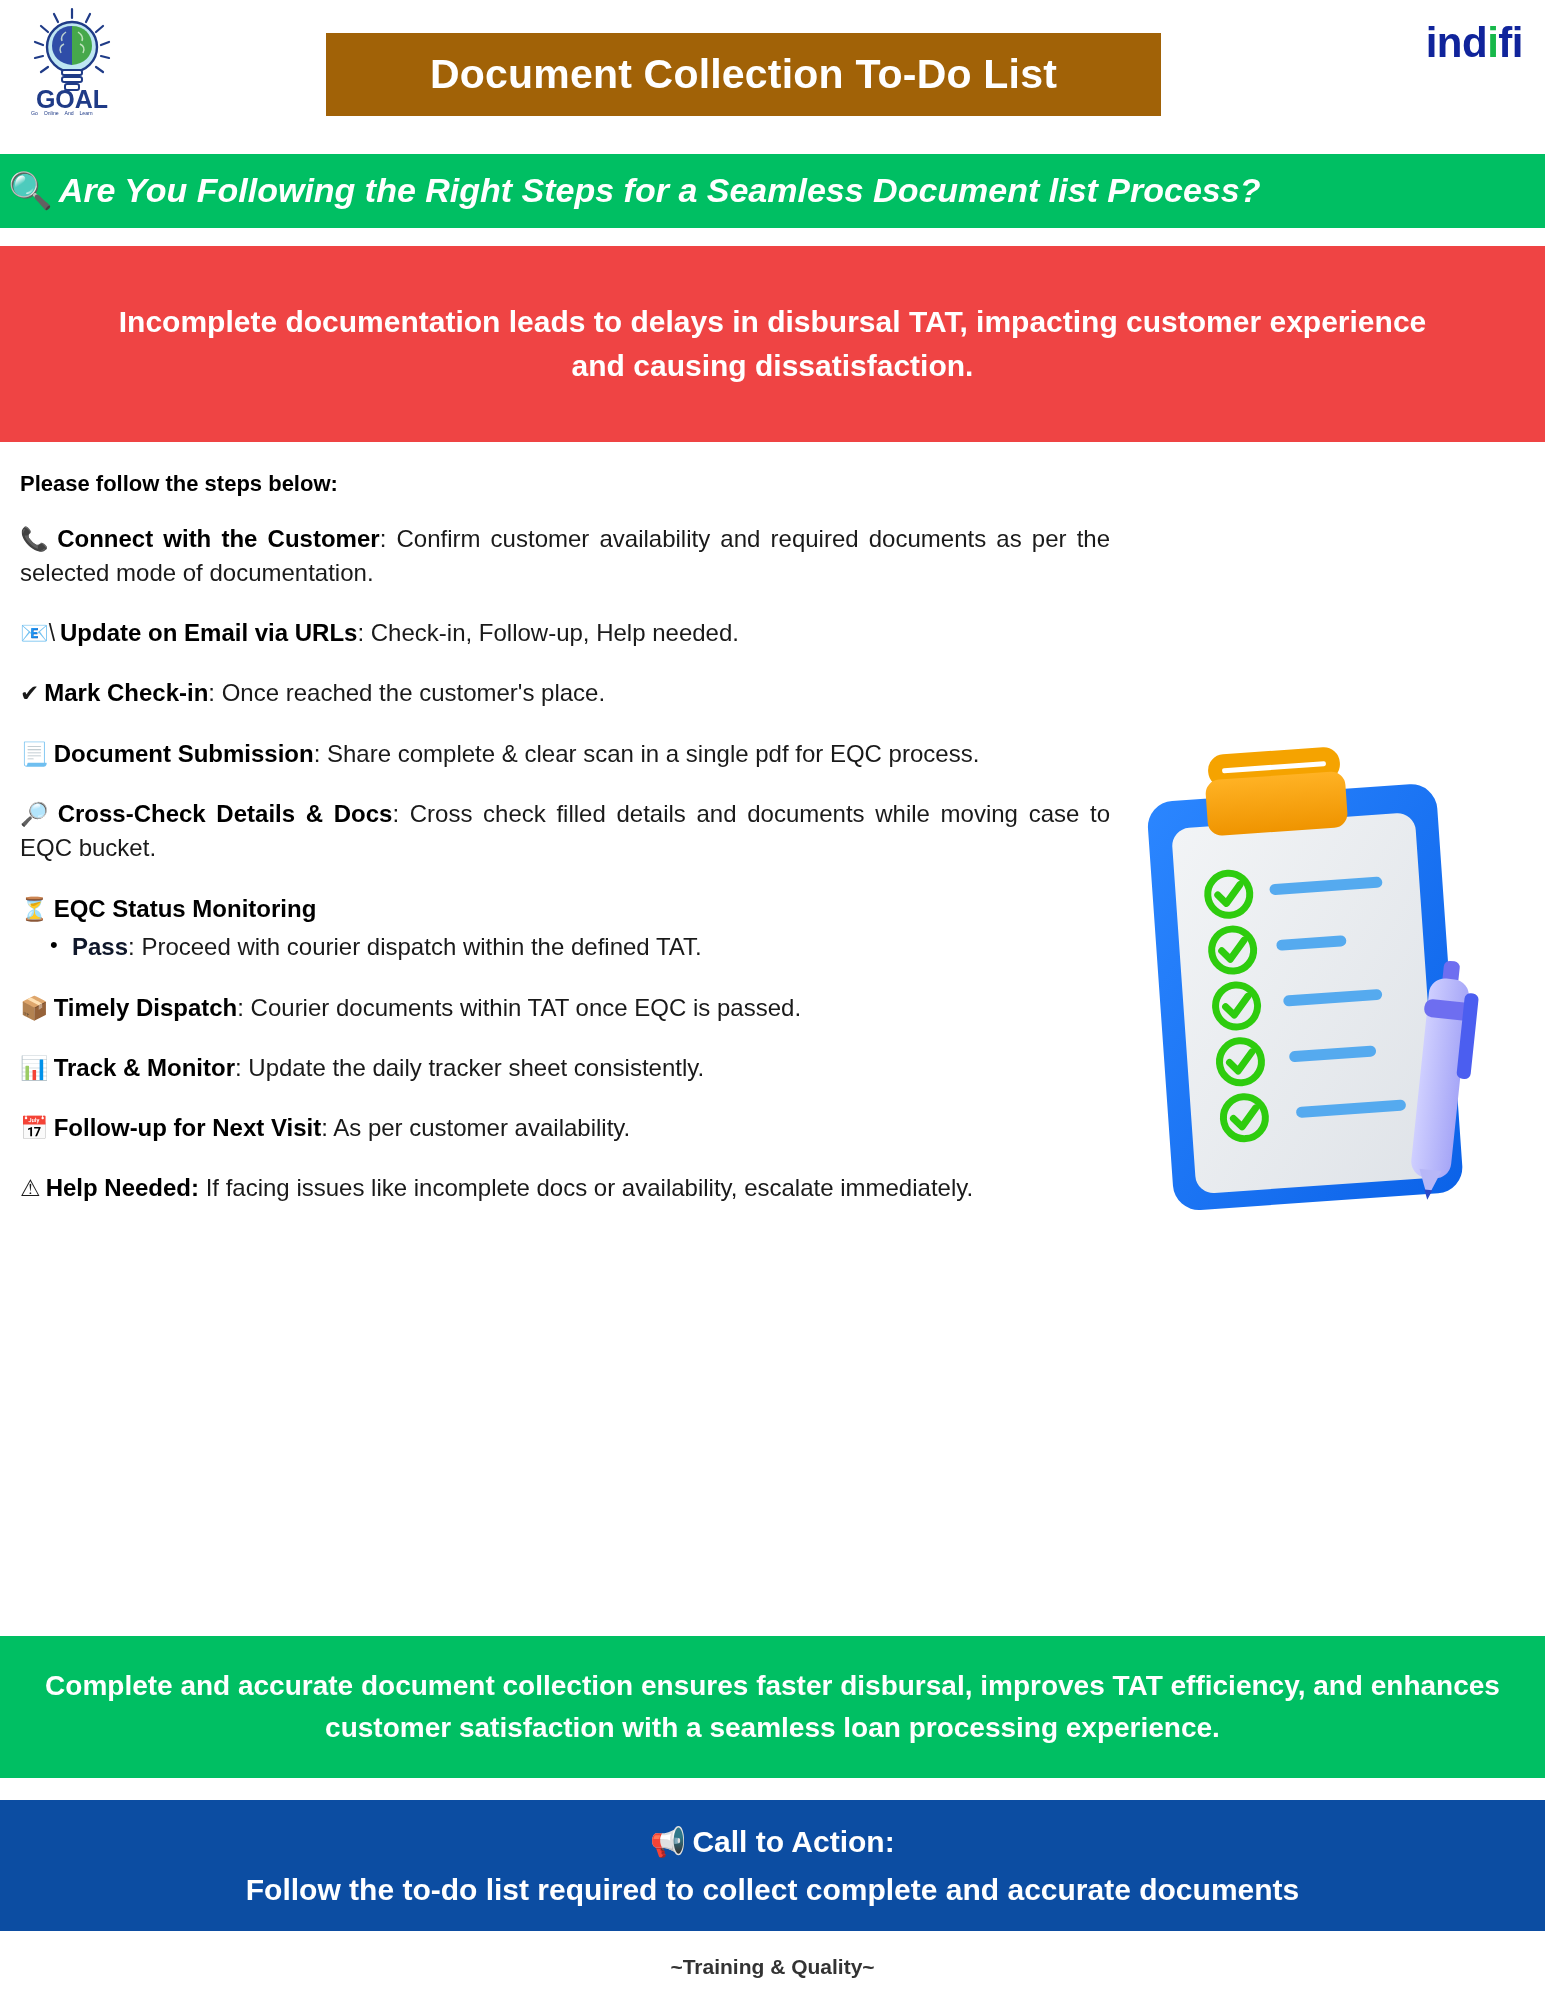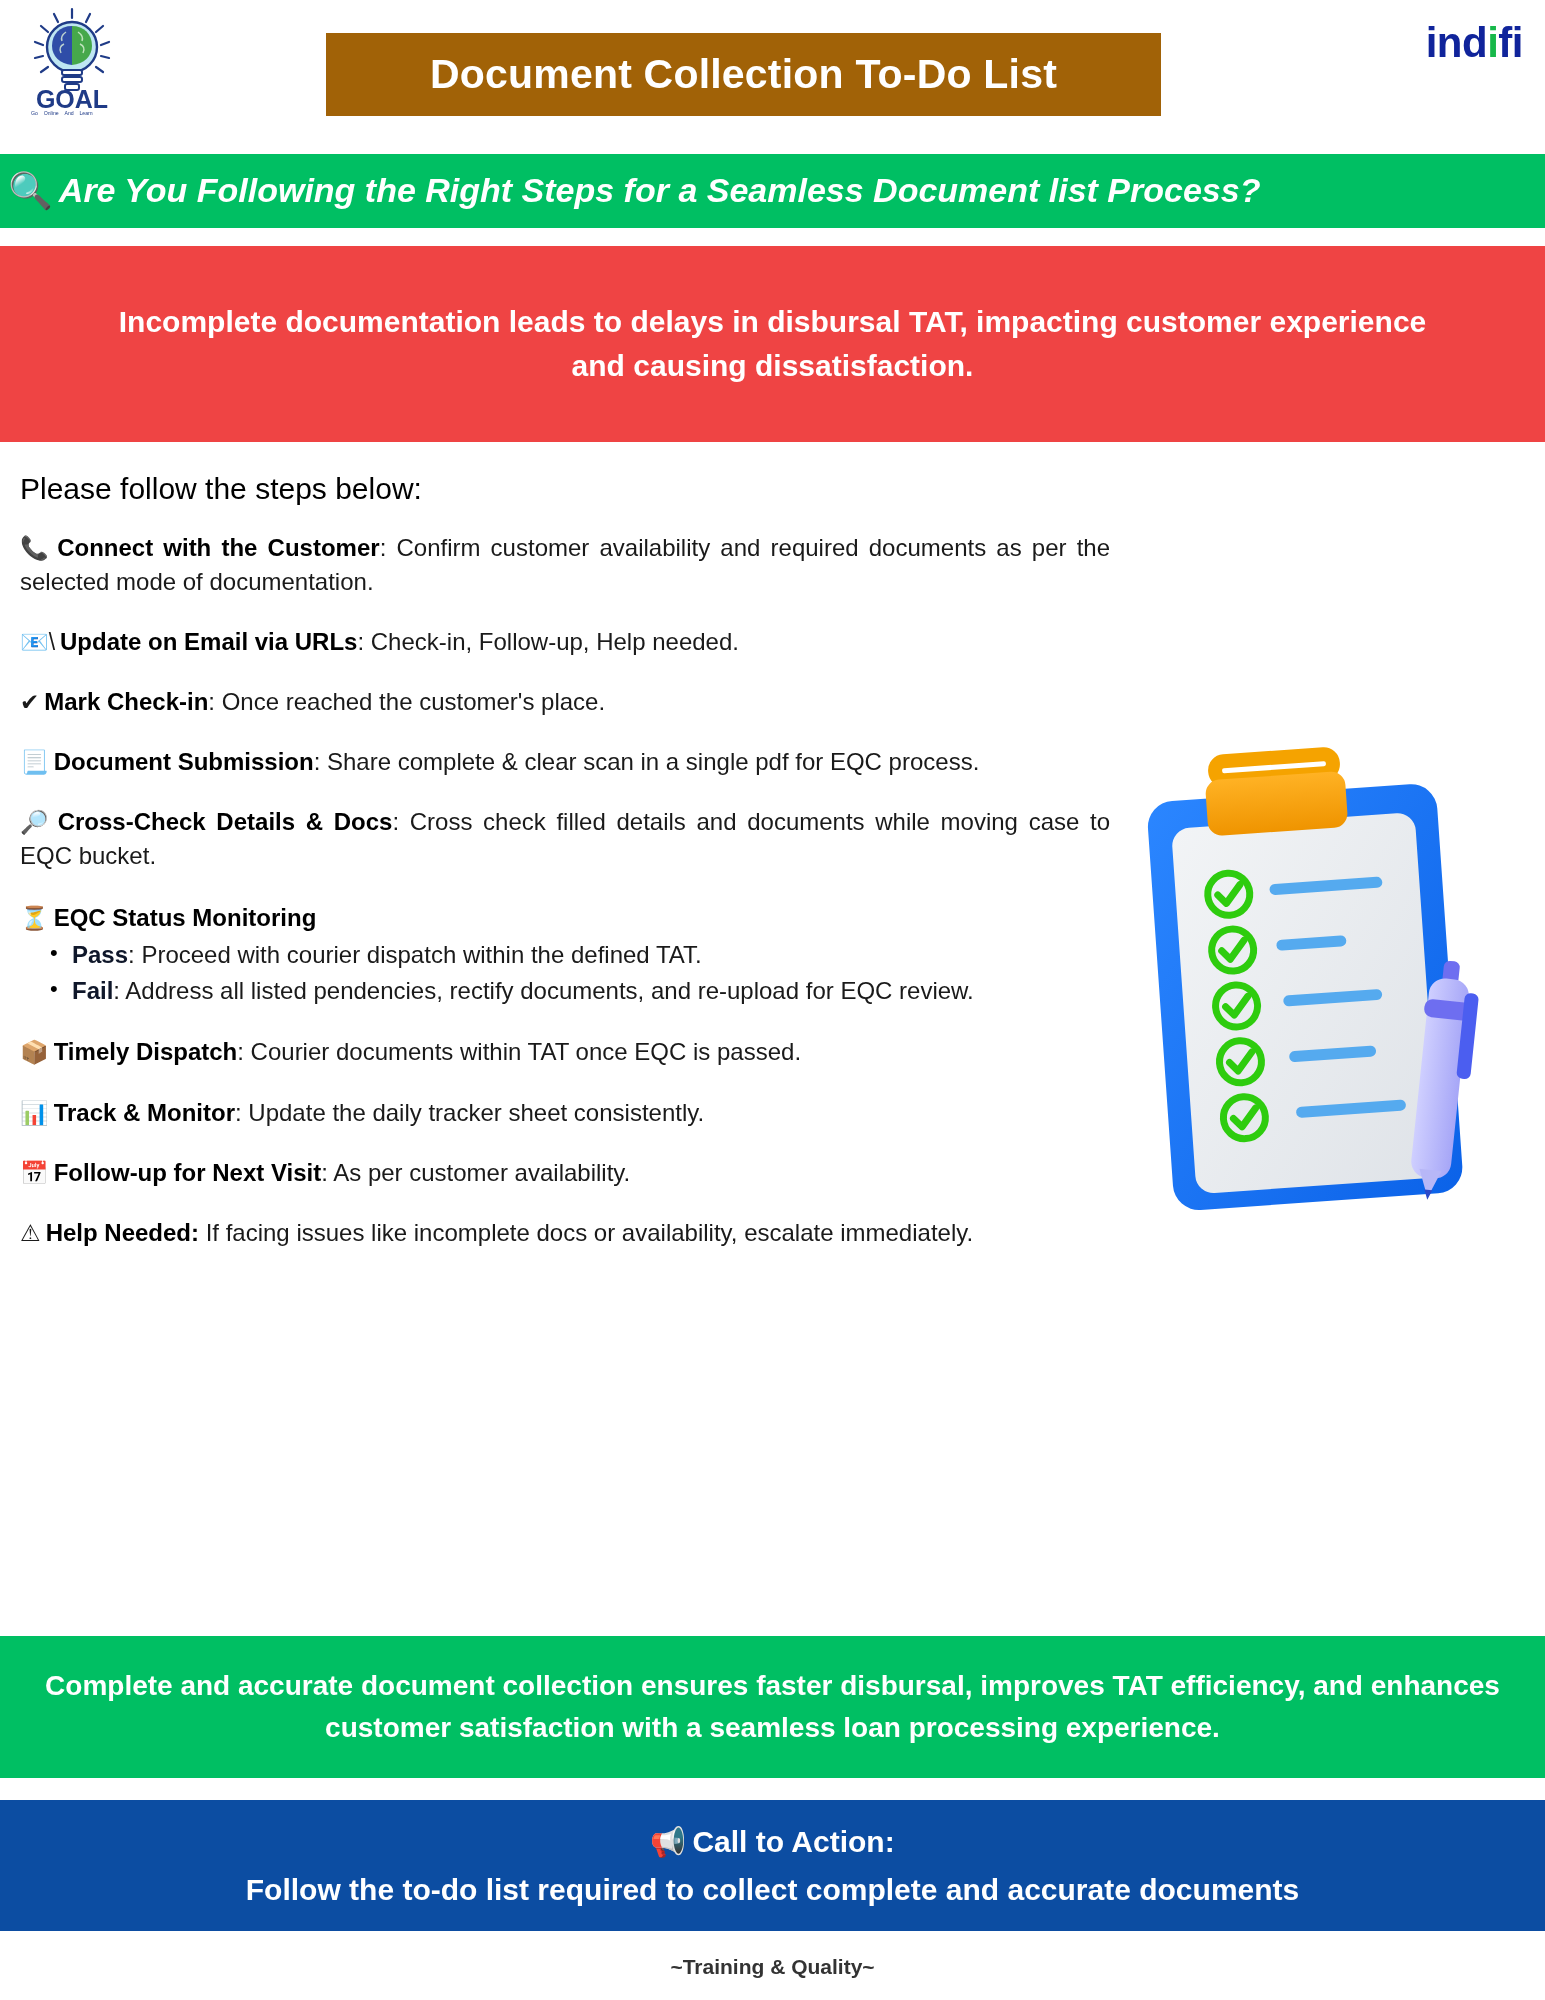--- a/index.html
+++ b/index.html
@@ -121,22 +121,22 @@
     width: 1545px;
     height: 1150px;
   }
   .steps-col {
     position: absolute;
     left: 20px;
     top: 0;
     width: 1100px;
   }
   .please-follow {
-    font-size: 30px;
-    font-weight: normal;
+    font-size: 22px;
+    font-weight: bold;
     color: #000000;
     margin: 17px 0 0 0;
     line-height: 1.1;
   }
 
   .step {
     margin-top: 26px;
     font-size: 24px;
     line-height: 1.42;
     color: #1a1a1a;
@@ -337,21 +337,20 @@
     <div class="step">
       <span class="s-icon">🔎</span><span class="s-label">Cross-Check Details &amp; Docs</span><span>: Cross check filled details and documents while moving case to EQC bucket.</span>
     </div>
 
     <div class="eqc-block">
       <div class="eqc-head">
         <span class="s-icon">⏳</span><span class="s-label">EQC Status Monitoring</span>
       </div>
       <ul class="eqc-list">
         <li><span class="s-label">Pass</span><span>: Proceed with courier dispatch within the defined TAT.</span></li>
-        <li><span class="s-label">Fail</span><span>: Address all listed pendencies, rectify documents, and re-upload for EQC review.</span></li>
       </ul>
     </div>
 
     <div class="step nojust">
       <span class="s-icon">📦</span><span class="s-label">Timely Dispatch</span><span>: Courier documents within TAT once EQC is passed.</span>
     </div>
 
     <div class="step nojust">
       <span class="s-icon">📊</span><span class="s-label">Track &amp; Monitor</span><span>: Update the daily tracker sheet consistently.</span>
     </div>

